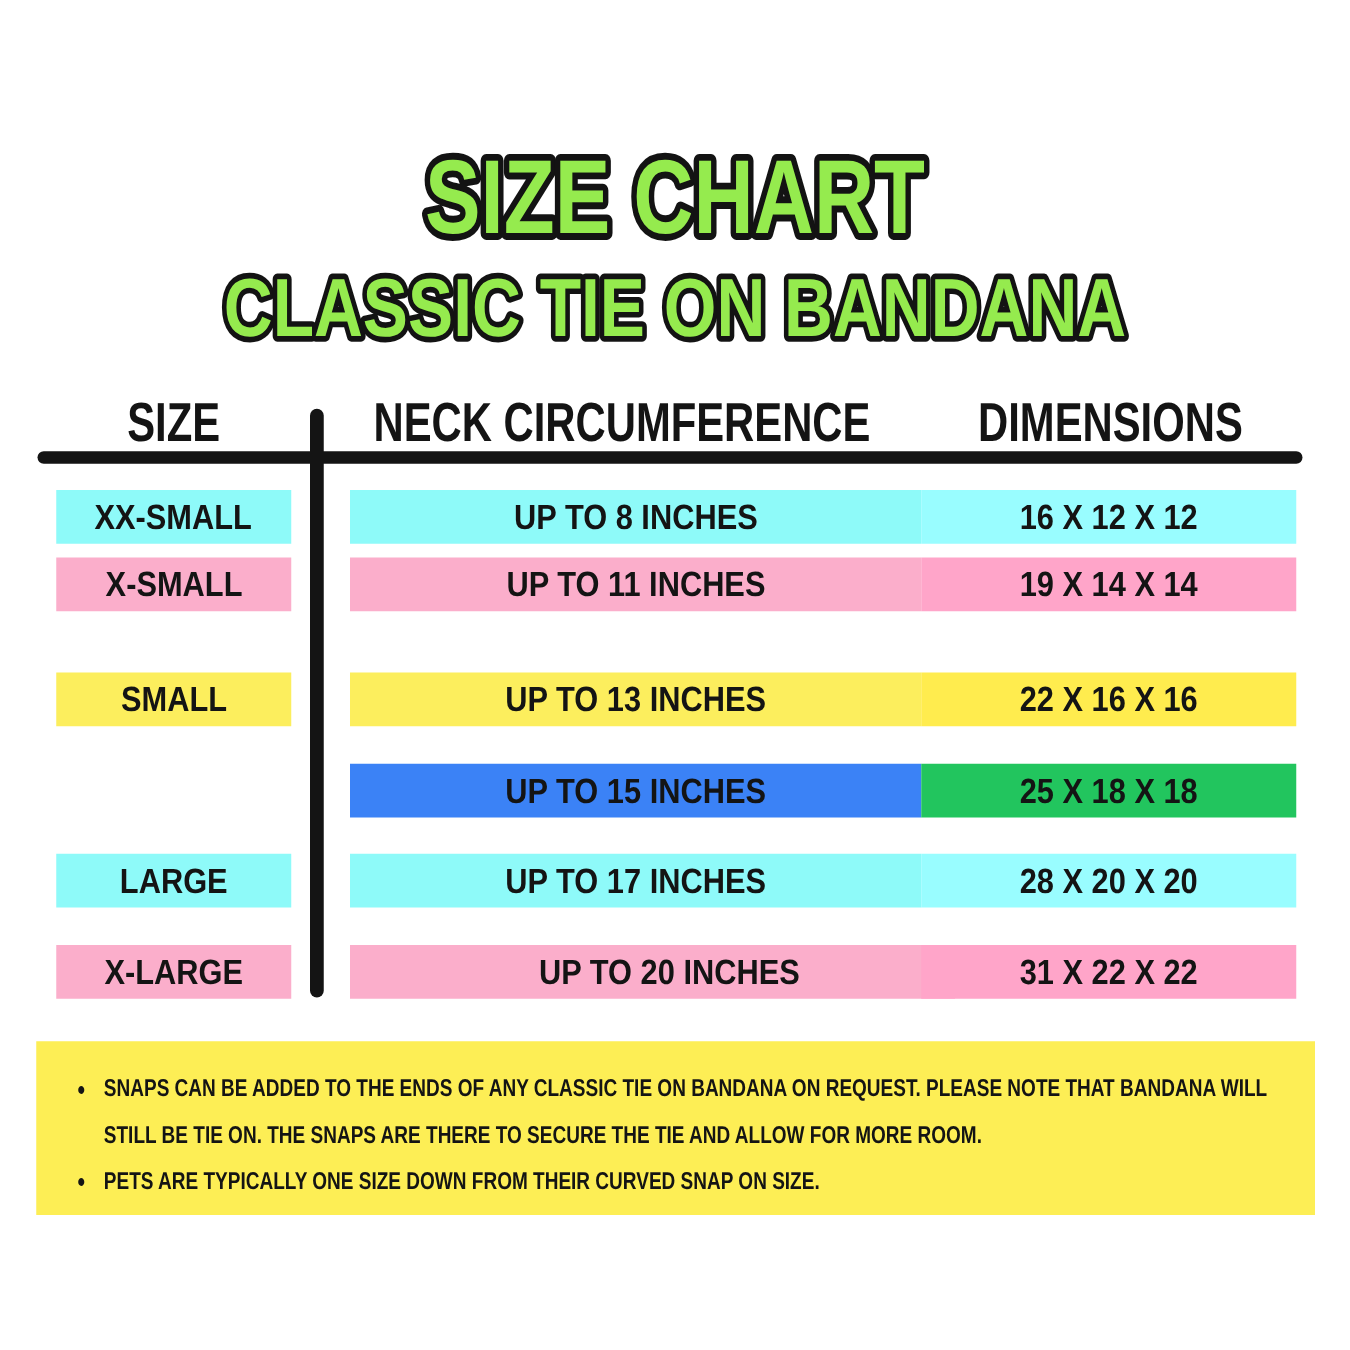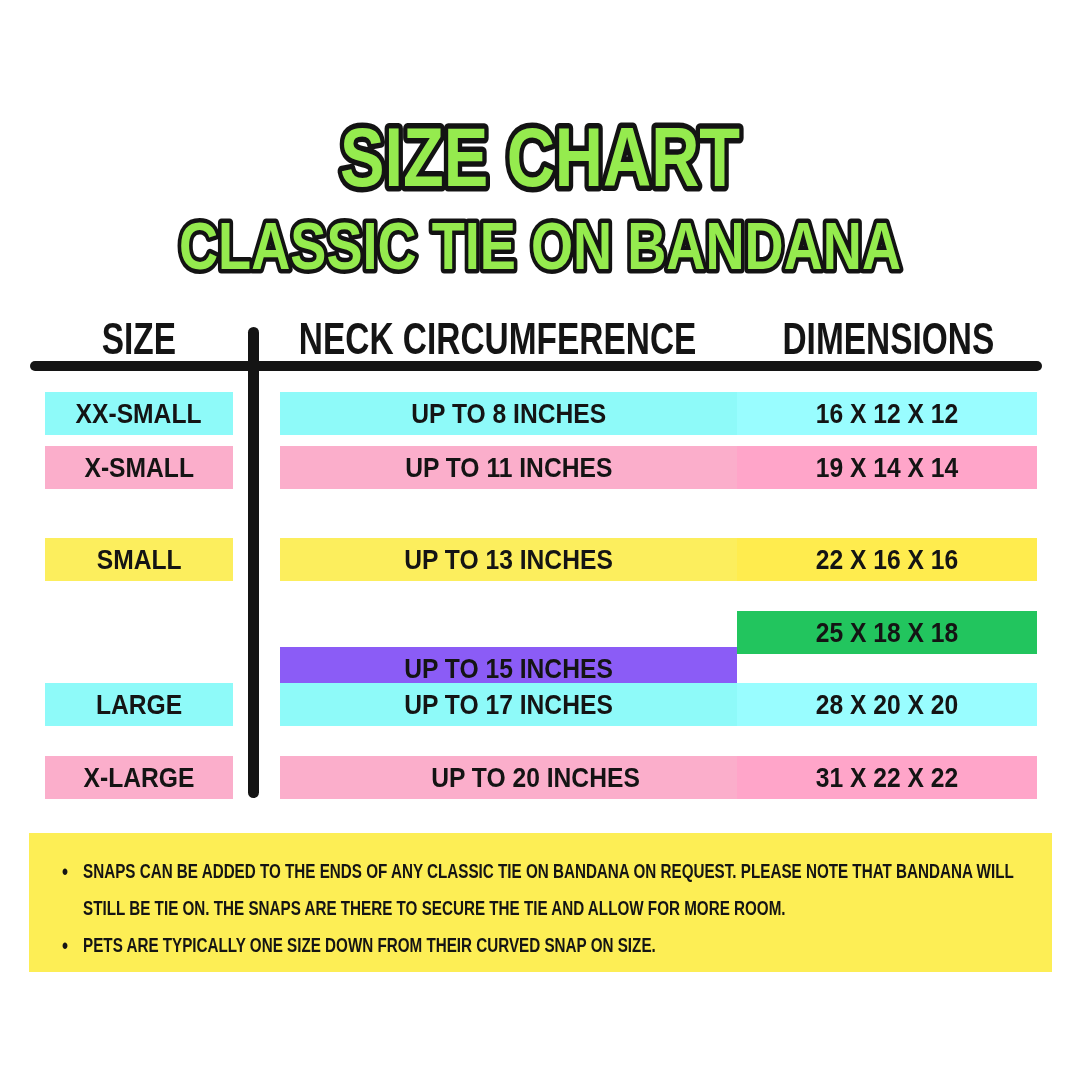--- a/index.html
+++ b/index.html
@@ -94,21 +94,21 @@
         <span class="cond">SMALL</span>
       </div>
       <div class="cell cell-neck" style="background: rgb(252, 238, 93);">
         <span class="cond">UP TO 13 INCHES</span>
       </div>
       <div class="cell cell-dim" style="background: rgb(255, 236, 78);">
         <span class="cond">22 X 16 X 16</span>
       </div>
     </div>
       <div class="srow" style="top: 611px;">
-      <div class="cell cell-neck" style="background: #8b5cf6; margin-top: 36px;">
+      <div class="cell cell-neck" style="background: #3b82f6;">
         <span class="cond">UP TO 15 INCHES</span>
       </div>
       <div class="cell cell-dim" style="background: #22c55e;">
         <span class="cond">25 X 18 X 18</span>
       </div>
     </div>
       <div class="srow" style="top: 683px;">
       <div class="cell cell-size" style="background: rgb(142, 250, 249);">
         <span class="cond">LARGE</span>
       </div>

